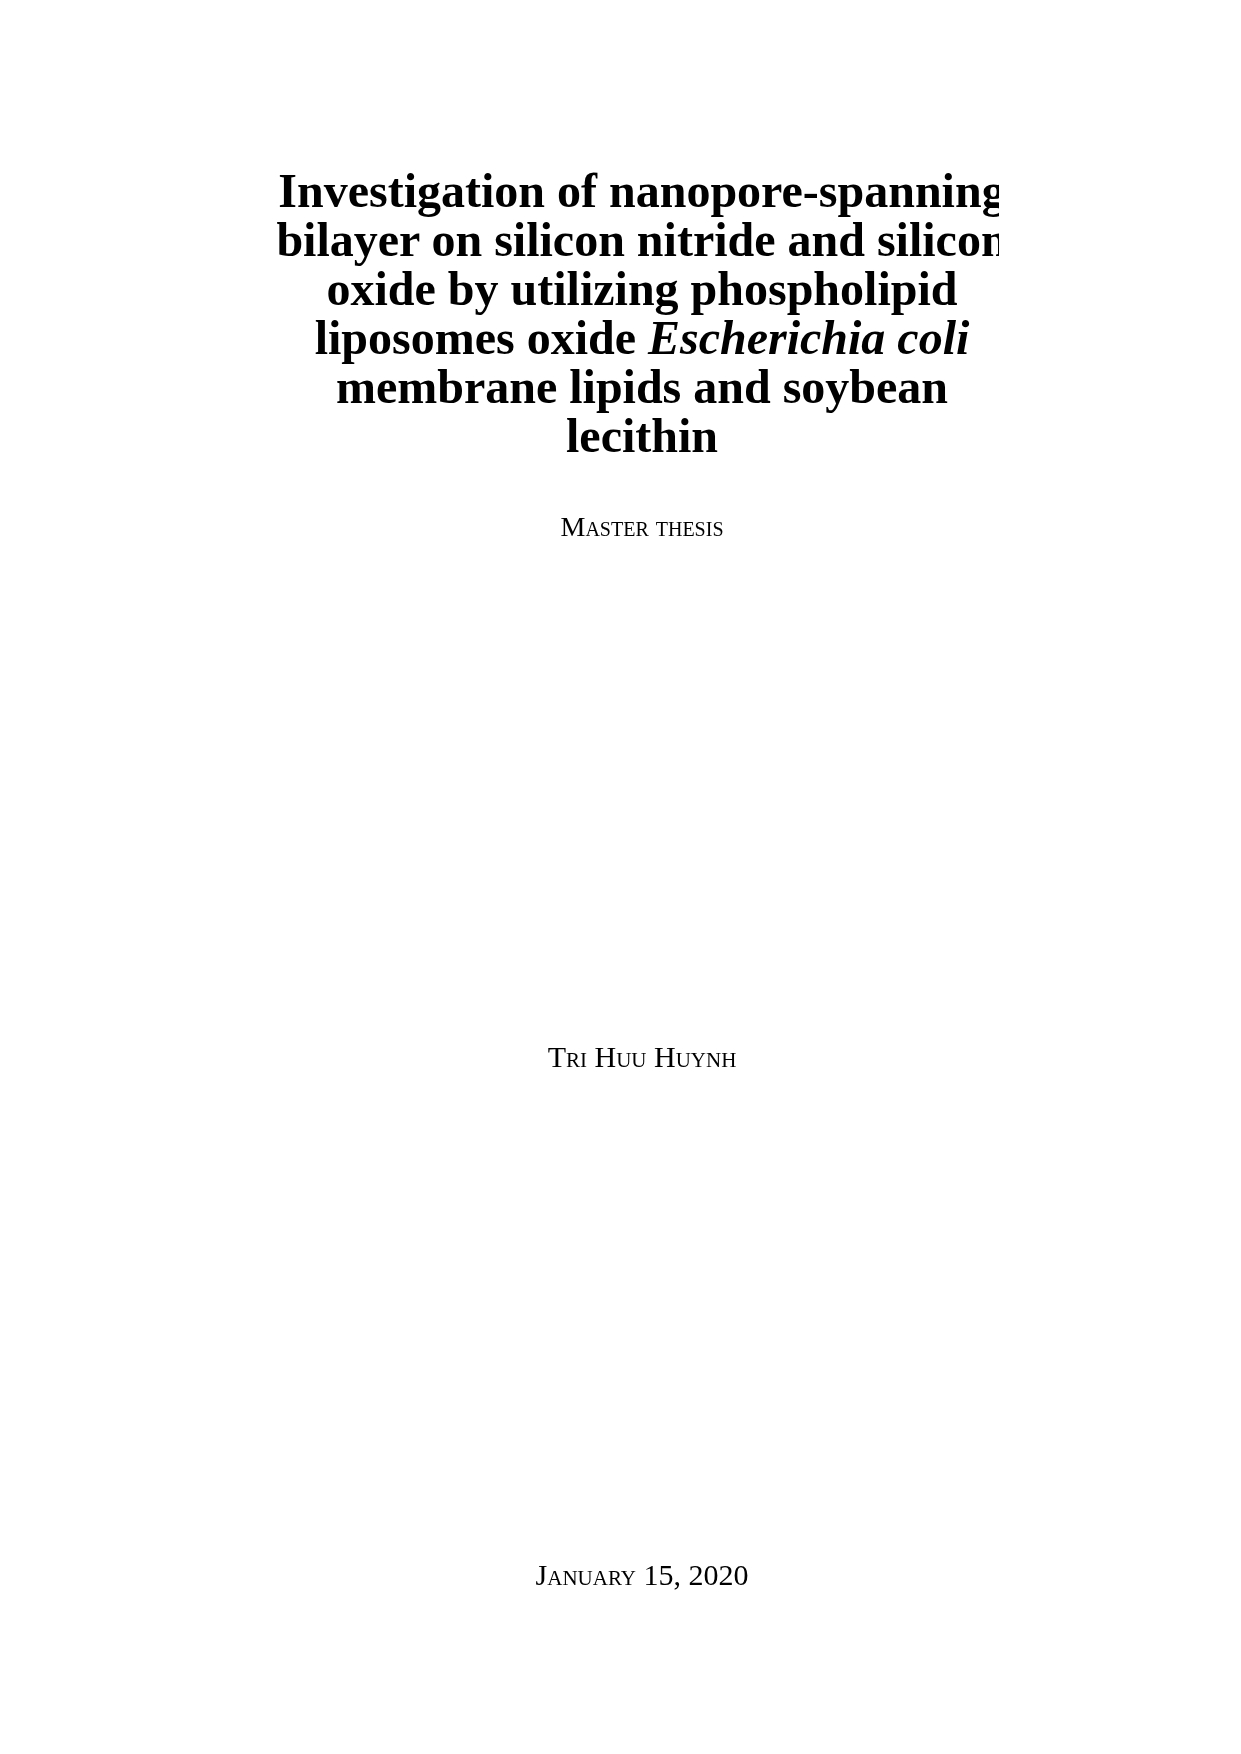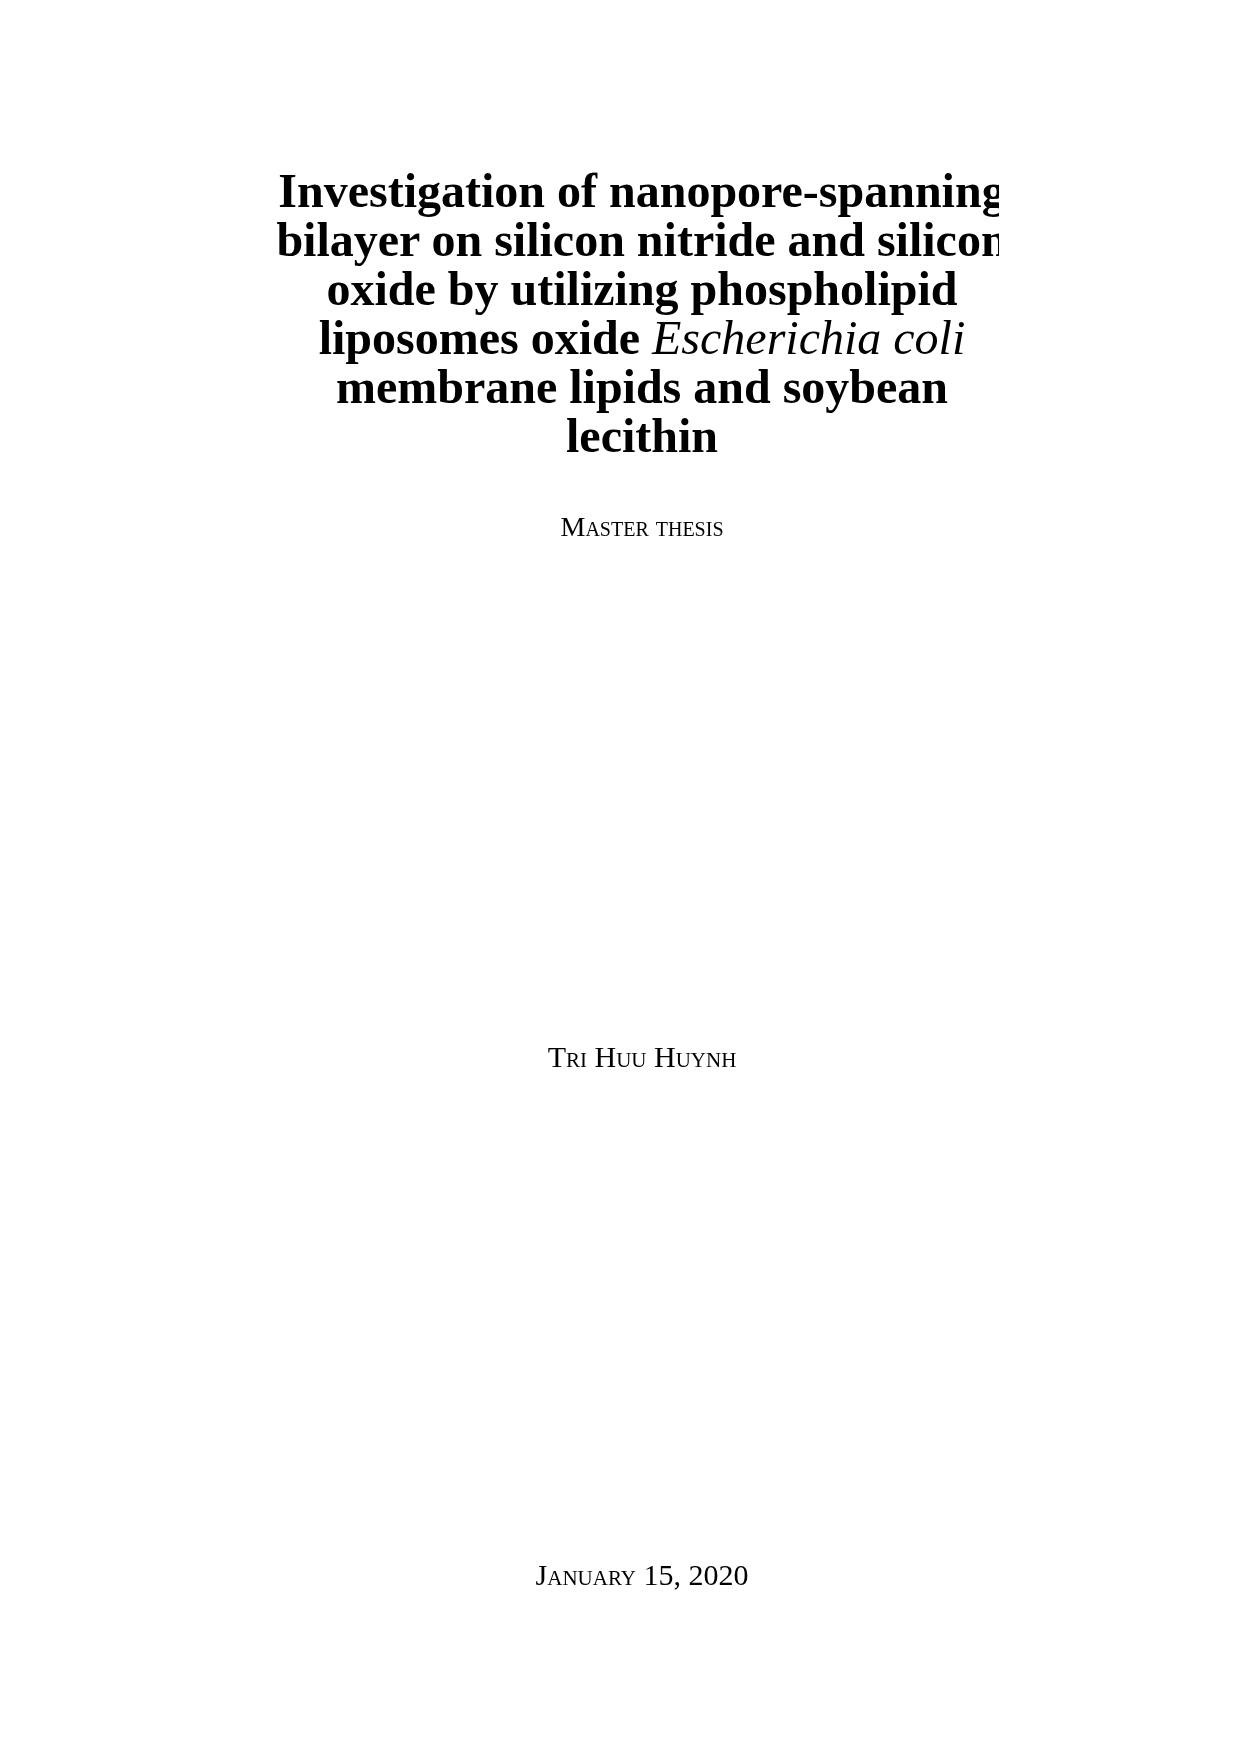--- a/index.html
+++ b/index.html
@@ -29,21 +29,21 @@
     line-height: 49px;
     font-weight: bold;
     letter-spacing: 0;
   }
   .title-line {
     display: block;
     white-space: nowrap;
   }
   .species-italic {
     font-style: italic;
-    font-weight: normal;
+    font-weight: bold;
   }
   .smallcaps {
     font-variant: small-caps;
     font-weight: normal;
   }
   .subtitle {
     top: 512px;
     font-size: 28px;
     line-height: 29px;
   }

